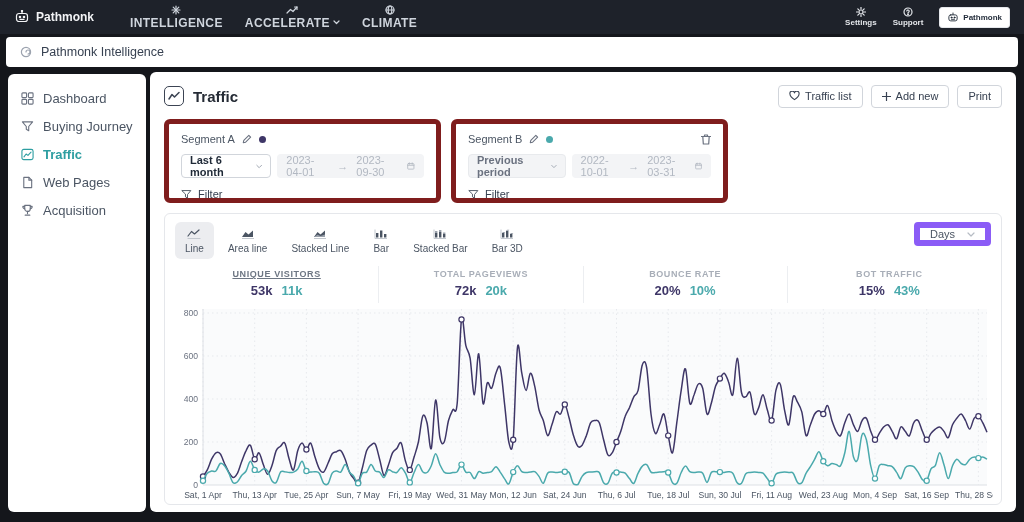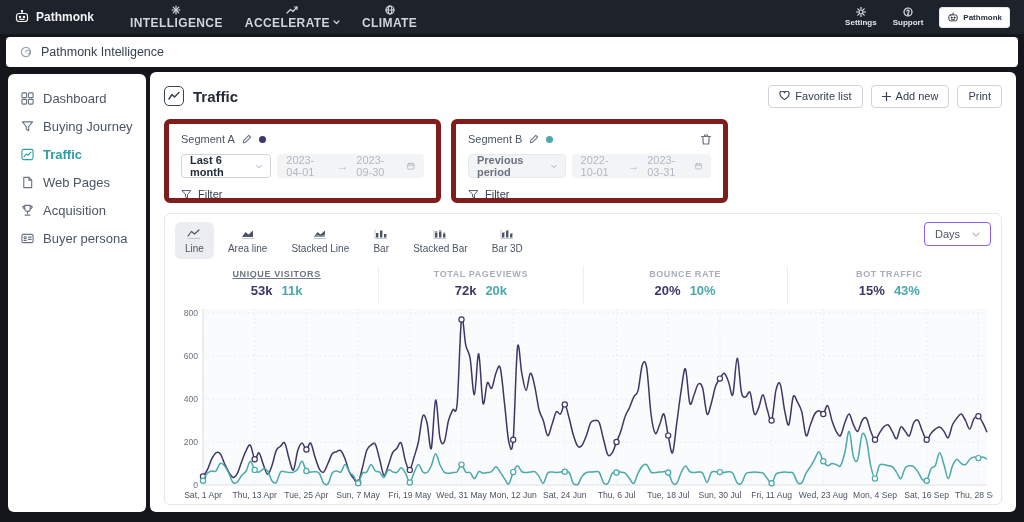--- a/index.html
+++ b/index.html
@@ -53,21 +53,21 @@
   .segfilter { display:flex; align-items:center; gap:6px; margin-top:10px; font-size:11px; color:#374151; cursor:pointer; }
   .segfilter .sic { color:#4b5563; }
 
   
   .chartcard { margin-top:10px; border:1px solid #e5e7eb; border-radius:6px; height:292px; padding:8px 10px 0 10px; }
   .controls { display:flex; align-items:flex-start; }
   .tabs { display:flex; gap:4px;justify-content:flex-end; }
   .charttab { display:flex; flex-direction:column; align-items:center; gap:3px; padding:6px 10px 5px; border-radius:6px; font-size:10px; color:#4b5563; background:none; border:none; font-family:inherit; cursor:pointer; }
   .charttab.active { background:#ecedf0; }
   .tabic { color:#4b5563; }
-  .days-select { margin-left:auto; height:24px; border:1px solid #8b5cf6; border-radius:4px; display:flex; align-items:center; gap:12px; padding:0 10px; font-size:11px; color:#4b5563; background:#fff; cursor:pointer; }
+  .days-select { margin-left:auto; height:24px; border:6px solid #8b5cf6; border-radius:4px; display:flex; align-items:center; gap:12px; padding:0 10px; font-size:11px; color:#4b5563; background:#fff; cursor:pointer; }
   .days-select .chev { color:#b6bcc4; }
 
   .statsrow { display:flex; margin-top:7px; }
   .stat { flex:1; text-align:center; padding:3px 0 5px; border-left:1px solid #eceef1; cursor:pointer; }
   .stat:first-child { border-left:none; }
   .stat-label { font-size:9px; font-weight:bold; letter-spacing:.6px; color:#a8aeb8; }
   .stat.active .stat-label { color:#6d7683; text-decoration:underline; }
   .stat-values { margin-top:4px; display:flex; justify-content:center; gap:9px; font-size:13px; font-weight:bold; }
 
   .chartwrap { margin-top:4px; }
@@ -195,47 +195,37 @@
   <div class="side-item">
     <svg class="ic sic" width="13" height="13" viewBox="0 0 14 14">
       <path d="M4,1.5 h6 v3.5 a3,3 0 0 1 -6,0 z"></path>
         <path d="M4,2.5 h-2 a2,2 0 0 0 2,2.5"></path>
         <path d="M10,2.5 h2 a2,2 0 0 1 -2,2.5"></path>
         <line x1="7" y1="8" x2="7" y2="10.5"></line>
         <line x1="4.5" y1="12" x2="9.5" y2="12"></line>
     </svg>
     <span>Acquisition</span>
   </div>
-  <div class="side-item">
-    <svg class="ic sic" width="13" height="13" viewBox="0 0 14 14">
-      <rect x="1" y="2.5" width="12" height="9" rx="1.5"></rect>
-        <circle cx="4.5" cy="6" r="1.2"></circle>
-        <line x1="3.2" y1="9" x2="5.8" y2="9"></line>
-        <line x1="8" y1="5.5" x2="11" y2="5.5"></line>
-        <line x1="8" y1="8" x2="11" y2="8"></line>
-    </svg>
-    <span>Buyer persona</span>
-  </div>
 </div>
 
 <div class="main">
 
   <div class="main-header">
     <span class="title-iconbox">
       <svg class="ic" width="12" height="10" viewBox="0 0 12 10" style="stroke-width:1.5">
           <polyline points="1,8 4,3.5 6.5,6 11,1.5"></polyline>
         </svg>
     </span>
     <span class="page-title">Traffic</span>
     <div class="header-btns">
       <button class="hbtn">
         <svg class="ic" width="11" height="10" viewBox="0 0 12 11">
           <path d="M6,9.5 C2.5,7 1,5 1,3.2 A2.2,2.2 0 0 1 6,2.2 A2.2,2.2 0 0 1 11,3.2 C11,5 9.5,7 6,9.5 Z"></path>
         </svg>
-        <span>Favorite list</span>
+        <span>Traffic list</span>
       </button>
       <button class="hbtn">
         <svg class="ic" width="9" height="9" viewBox="0 0 9 9">
             <line x1="4.5" y1="0.5" x2="4.5" y2="8.5"></line>
             <line x1="0.5" y1="4.5" x2="8.5" y2="4.5"></line>
           </svg>
         <span>Add new</span>
       </button>
       <button class="hbtn">
         <span>Print</span>

